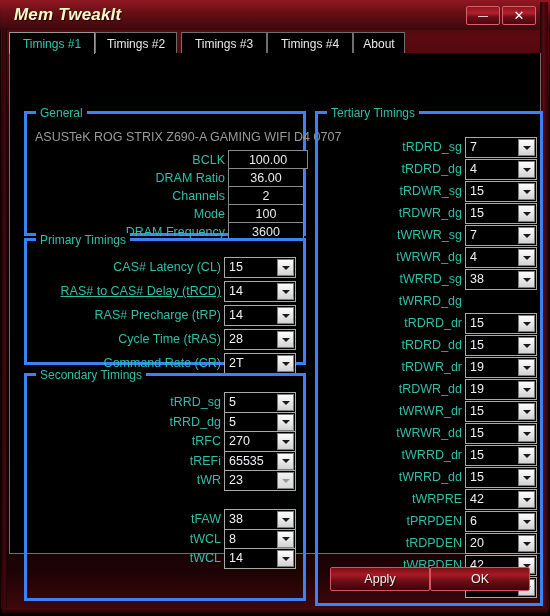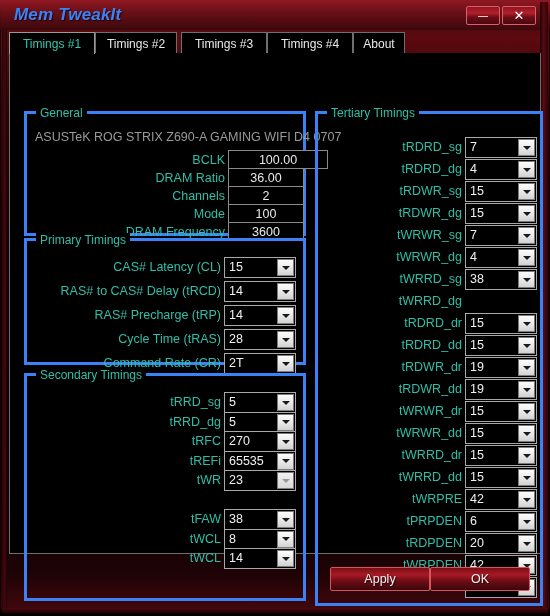--- a/index.html
+++ b/index.html
@@ -59,21 +59,21 @@
     position: absolute;
     left: 3px; top: 2px;
     width: 544px; height: 27px;
   }
   #title-text {
     position: absolute;
     left: 11px; top: 3px;
     font-size: 17px;
     font-style: italic;
     font-weight: bold;
-    color: #3b82f6;
+    color: #fef9c3;
     letter-spacing: .2px;
     text-shadow: 1px 1px 1px rgba(0,0,0,.65);
     white-space: nowrap;
   }
   .winbtn {
     position: absolute;
     top: 4px;
     width: 34px; height: 19px;
     background: linear-gradient(180deg,#8e1420 0%, #b3202c 35%, #6d0d16 60%, #4a0810 100%);
     border: 1px solid #d9606a;
@@ -311,21 +311,21 @@
   <div id="tab-underline"></div>
   <div id="tab-underline-gap" style="left: 10px; width: 84px;"></div>
 
   <div id="tabpage">
 
     <div class="groupbox" id="grp-general">
       <span class="group-label">General</span>
       <span class="mb-name">ASUSTeK ROG STRIX Z690-A GAMING WIFI D4 0707</span>
     <div class="row" style="left: 0px; top: 36px; width: 280px;">
           <span class="row-label" style="right: 82px;">BCLK</span>
-          <div class="textbox" style="left: 201px; width: 100px;">100.00</div>
+          <div class="textbox" style="left: 201px; width: 80px;">100.00</div>
         </div>
         <div class="row" style="left: 0px; top: 54px; width: 280px;">
           <span class="row-label" style="right: 82px;">DRAM Ratio</span>
           <div class="textbox" style="left: 201px; width: 76px;">36.00</div>
         </div>
         <div class="row" style="left: 0px; top: 72px; width: 280px;">
           <span class="row-label" style="right: 82px;">Channels</span>
           <div class="textbox" style="left: 201px; width: 76px;">2</div>
         </div>
         <div class="row" style="left: 0px; top: 90px; width: 280px;">
@@ -343,21 +343,21 @@
     <div class="row" style="left: 0px; top: 16px; width: 280px;">
           <span class="row-label" style="right: 86px;">CAS# Latency (CL)</span>
           <div class="combo" style="left: 197px; width: 72px;">
             <span class="combo-value">15</span>
             <div class="combo-btn">
               <div class="caret"></div>
             </div>
           </div>
         </div>
         <div class="row" style="left: 0px; top: 40px; width: 280px;">
-          <span class="row-label" style="right: 86px;">RAS# to CAS# Delay (tRCD)</span>
+          <span class="row-label" style="right: 86px; text-decoration: underline;">RAS# to CAS# Delay (tRCD)</span>
           <div class="combo" style="left: 197px; width: 72px;">
             <span class="combo-value">14</span>
             <div class="combo-btn">
               <div class="caret"></div>
             </div>
           </div>
         </div>
         <div class="row" style="left: 0px; top: 64px; width: 280px;">
           <span class="row-label" style="right: 86px;">RAS# Precharge (tRP)</span>
           <div class="combo" style="left: 197px; width: 72px;">

